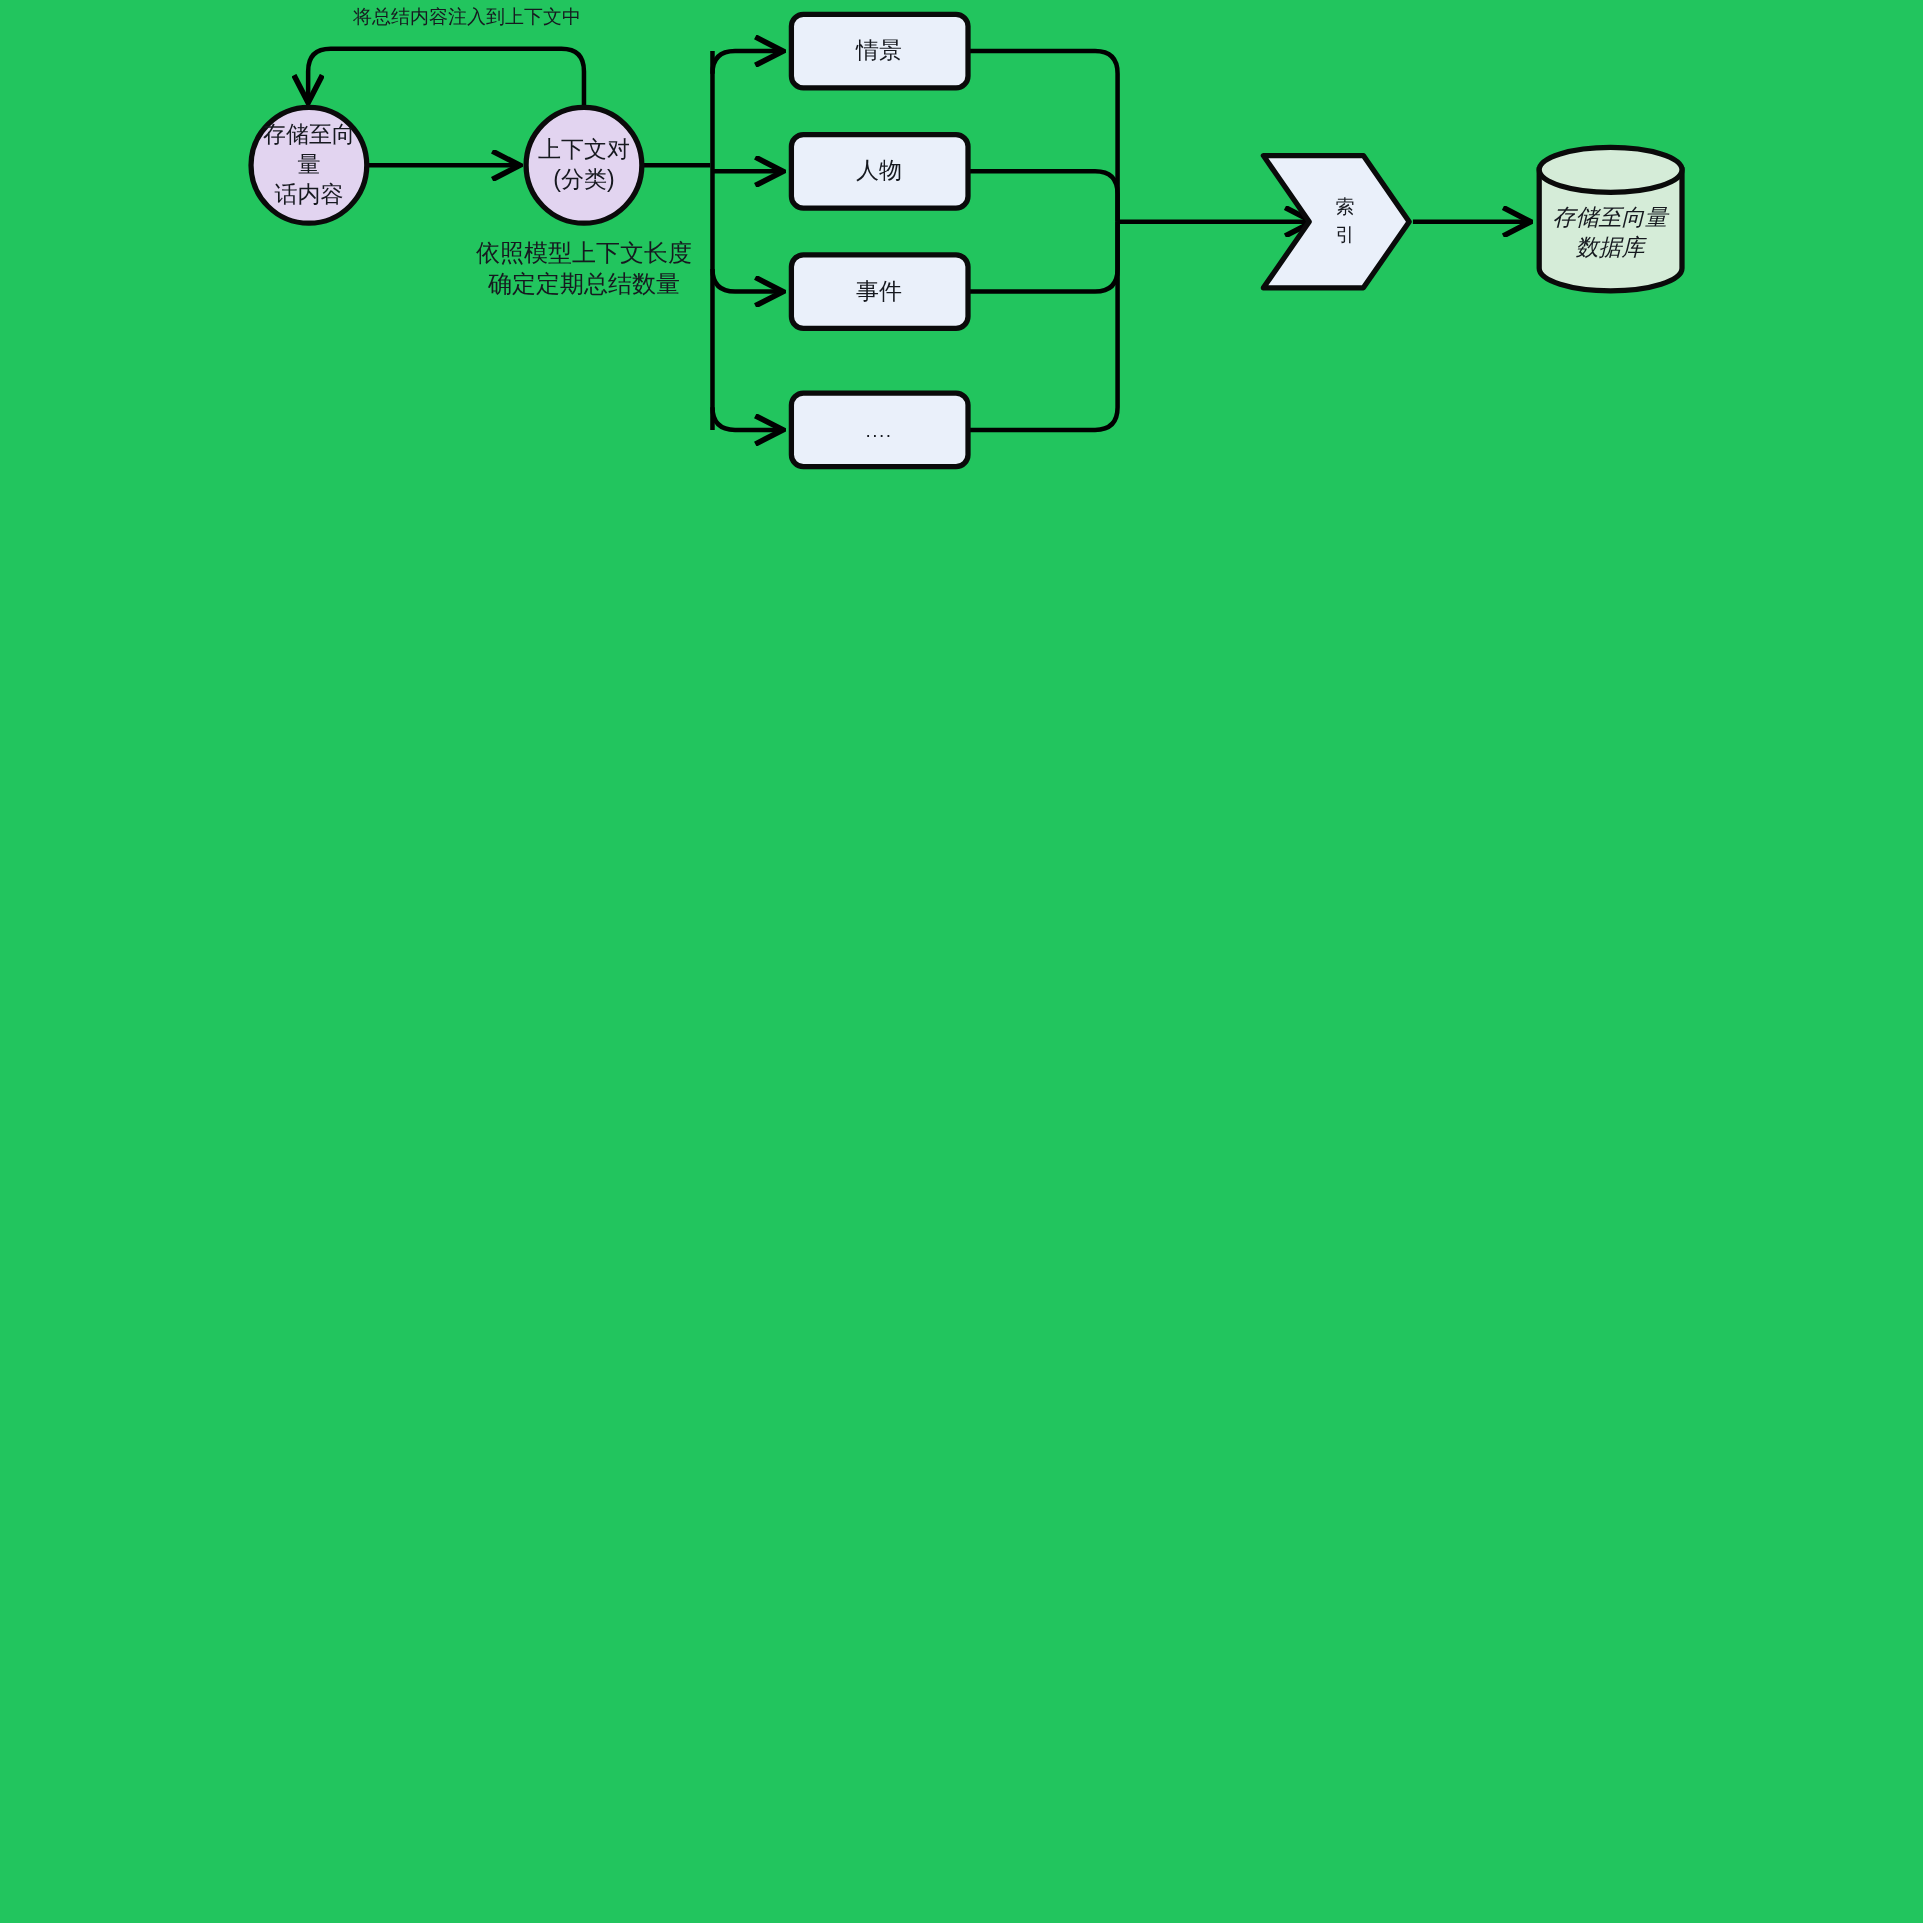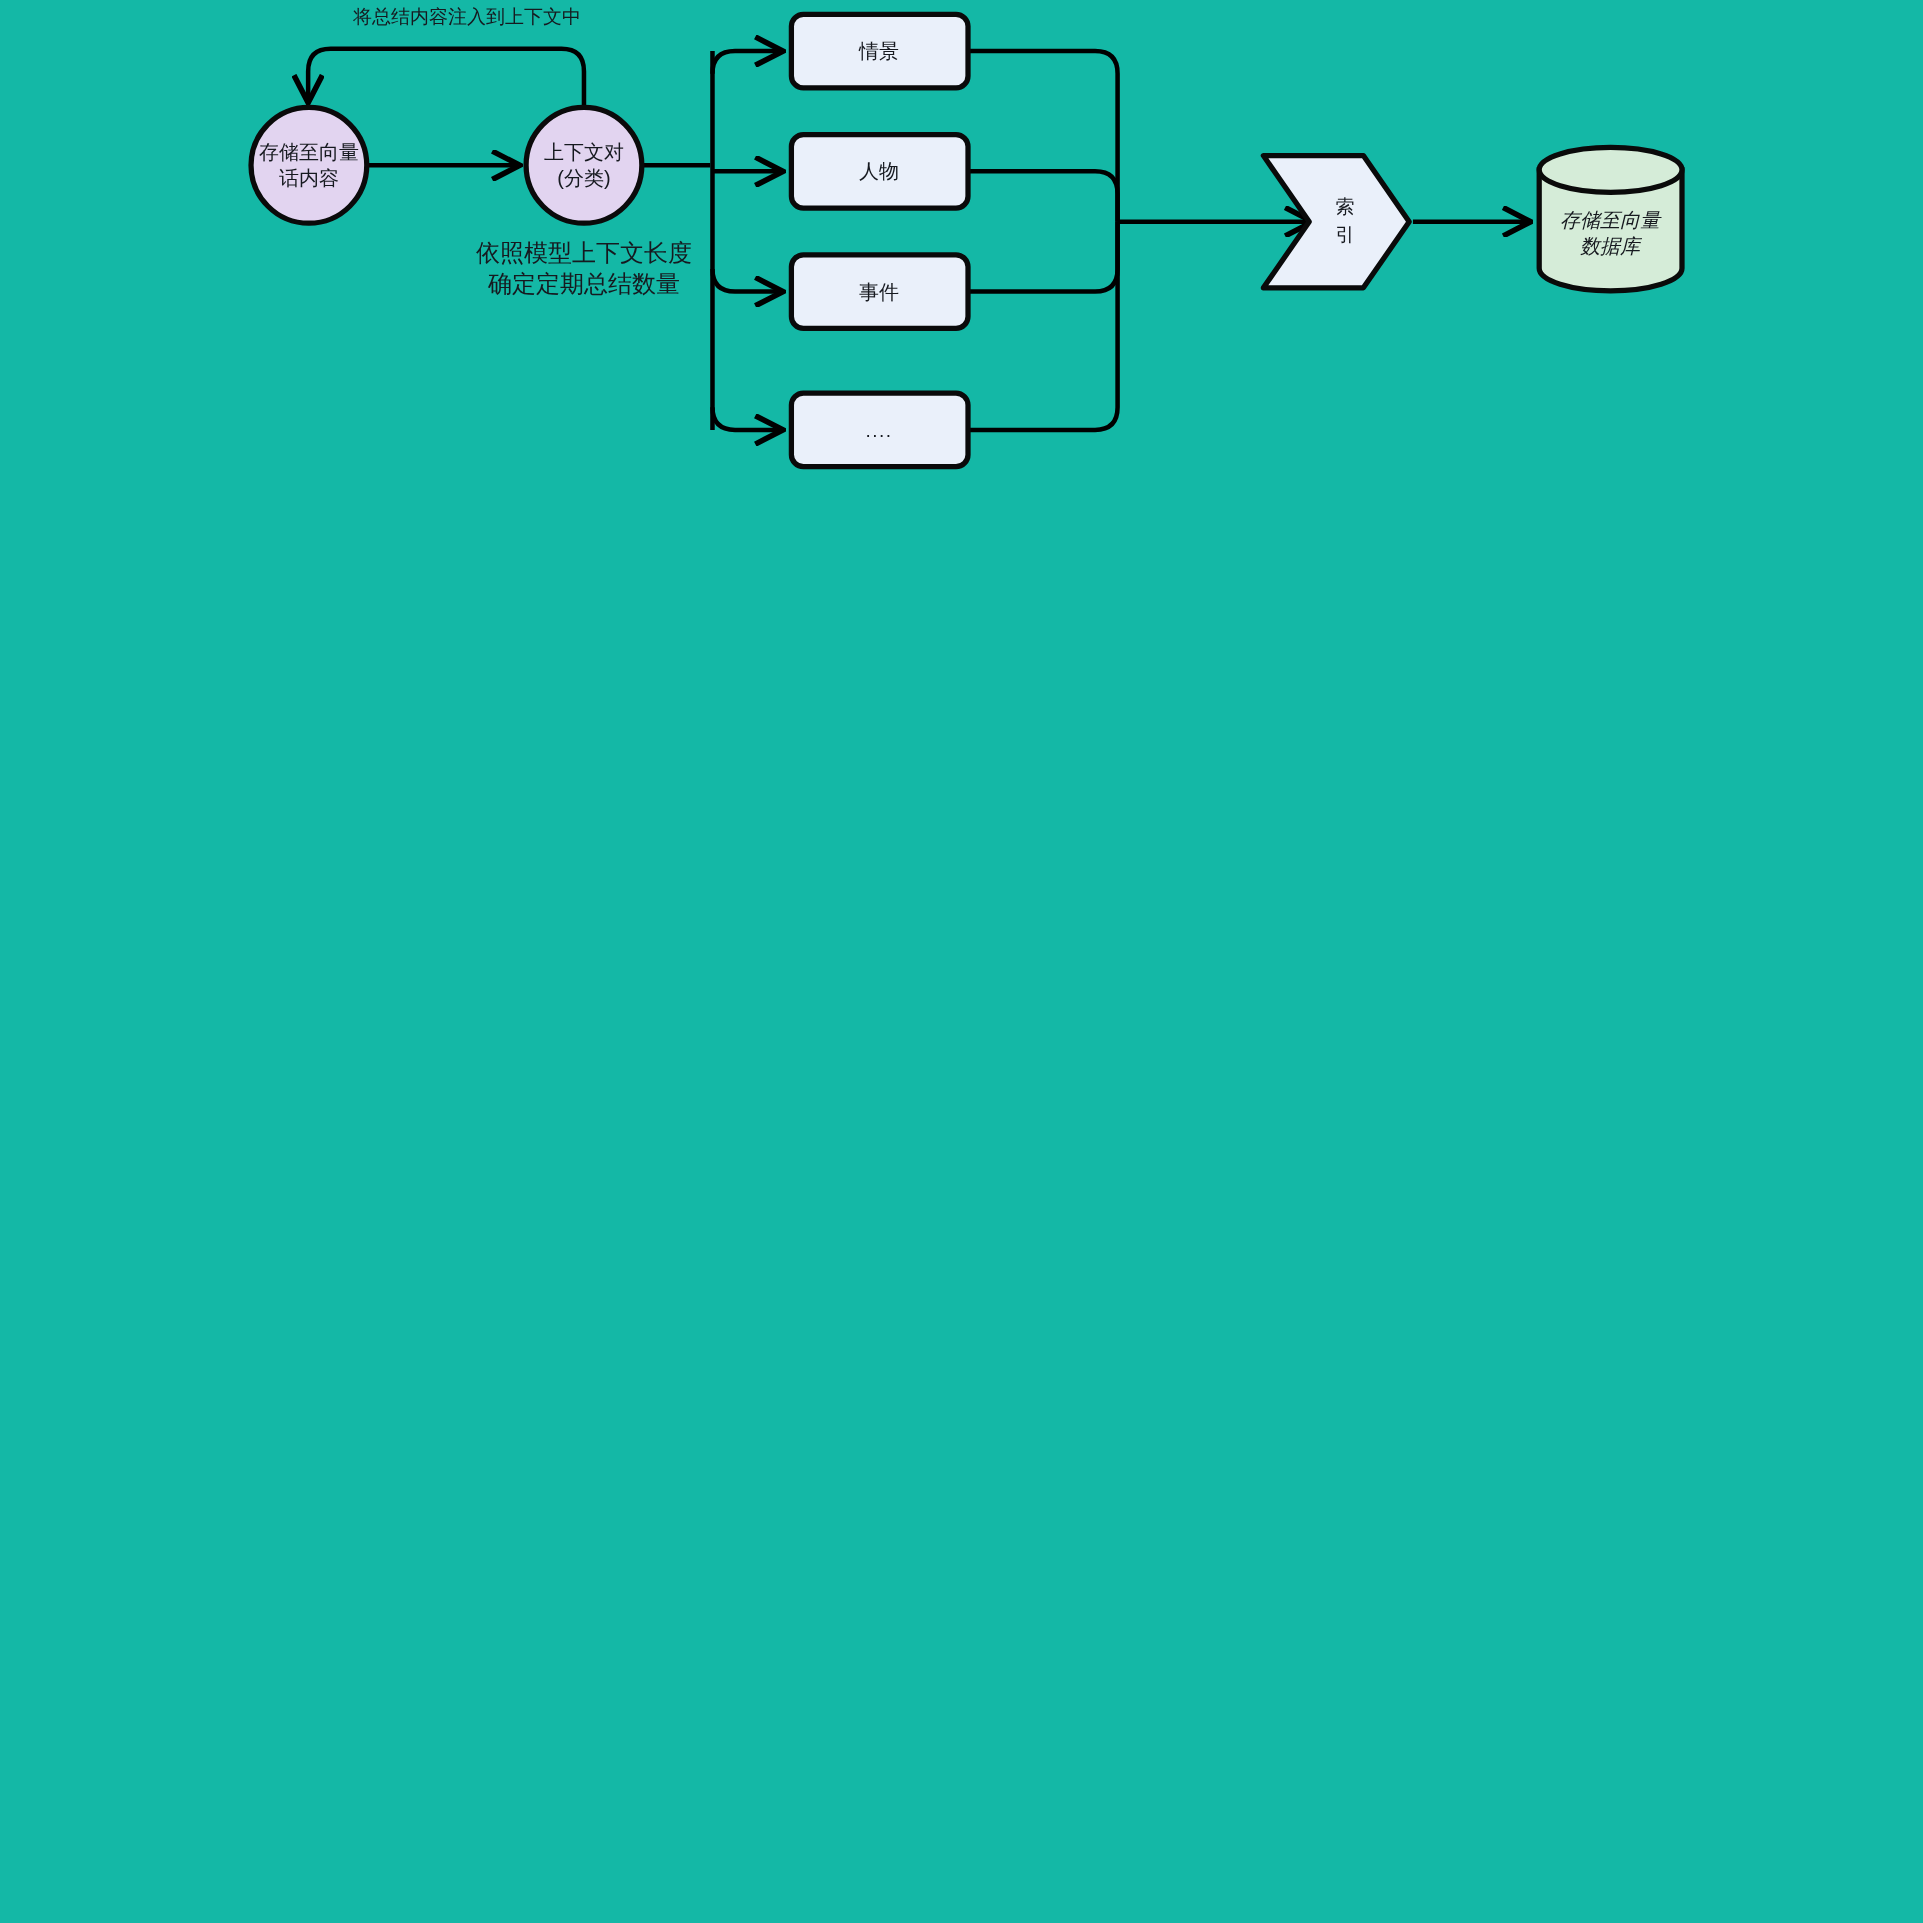--- a/index.html
+++ b/index.html
@@ -8,21 +8,21 @@
     padding: 0;
     background: #ffffff;
   }
   body {
     font-family: "Liberation Sans", "DejaVu Sans", sans-serif;
   }
   #canvas {
     position: relative;
     width: 1924px;
     height: 1924px;
-    background: #14b8a6;
+    background: #22c55e;
     overflow: hidden;
   }
   #flow-svg {
     position: absolute;
     left: 0;
     top: 0;
     width: 1924px;
     height: 1924px;
   }
   .edge {
@@ -45,21 +45,21 @@
   .lbl {
     position: absolute;
     color: #16191f;
     text-align: center;
     line-height: 1.30;
     white-space: pre-line;
     pointer-events: none;
     font-family: "Liberation Sans", "DejaVu Sans", sans-serif;
   }
   .lbl-node {
-    font-size: 20px;
+    font-size: 23px;
   }
   .lbl-annot {
     font-size: 24px;
   }
   .lbl-title {
     font-size: 19px;
   }
   .lbl-chevron {
     font-size: 19px;
     line-height: 1.45;

